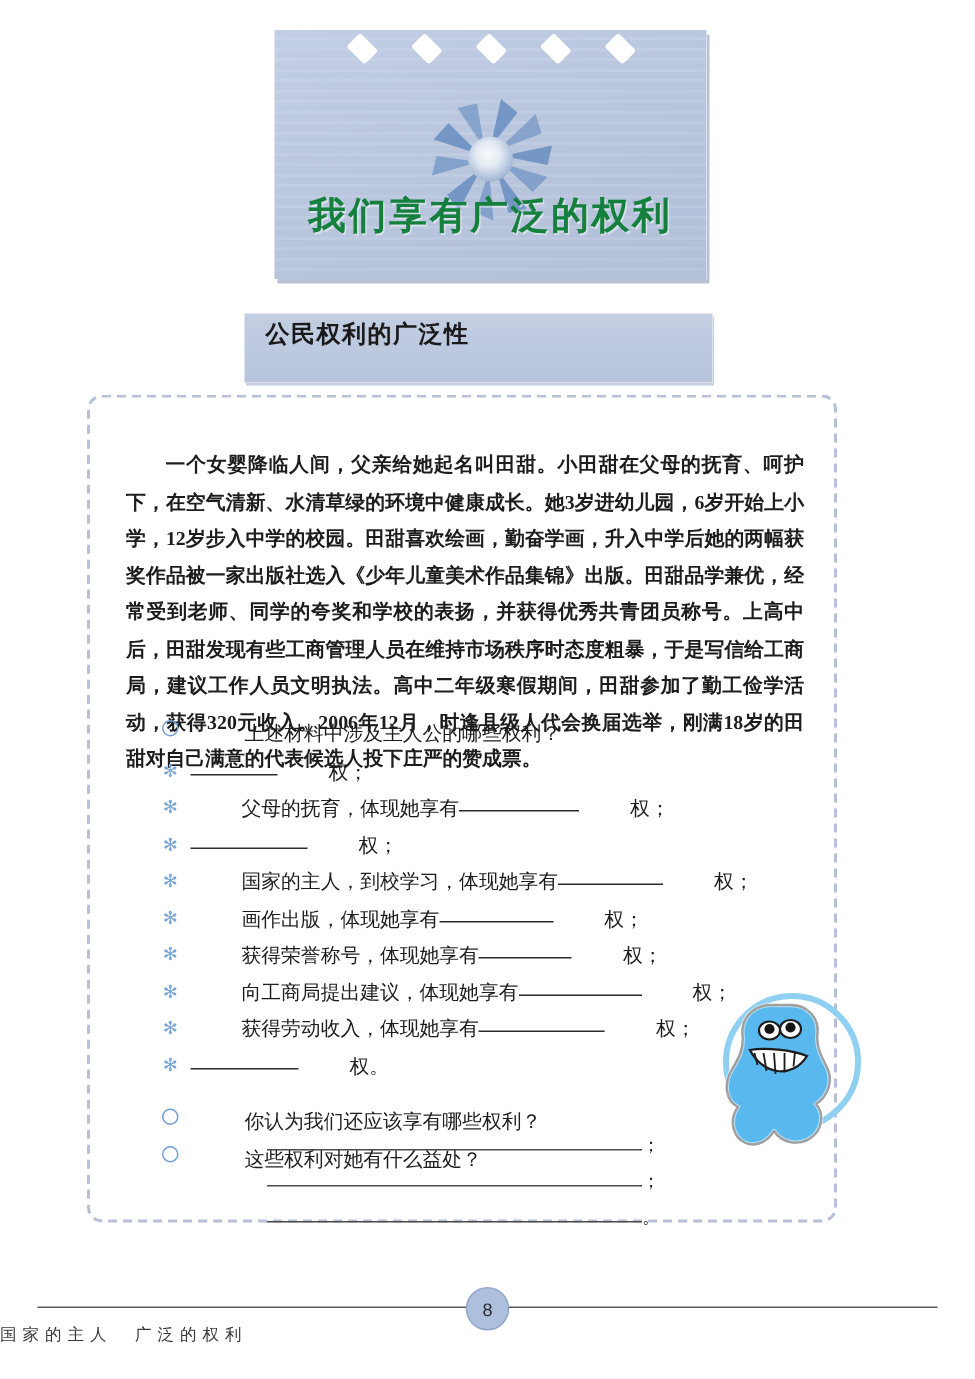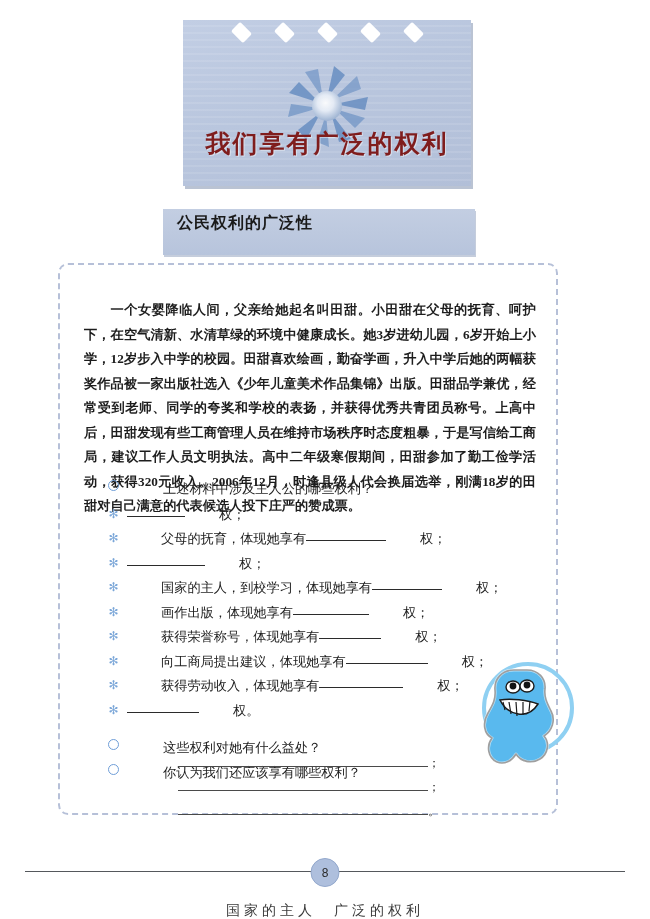--- a/index.html
+++ b/index.html
@@ -71,21 +71,21 @@
     height: 104px;
   }
   .banner-title {
     position: absolute;
     left: 0; right: 0;
     bottom: 26px;
     text-align: center;
     font-size: 25px;
     font-weight: bold;
     letter-spacing: 2px;
-    color: #7f1d1d;
+    color: #15803d;
     font-family: "Liberation Serif", "DejaVu Serif", serif;
     text-shadow: 1px 1px 0 rgba(255,255,255,0.45);
   }
 
   
   .sub-banner {
     position: absolute;
     left: 163px;
     top: 209px;
     width: 312px;
@@ -242,23 +242,23 @@
     color: #2a2a2a;
     font-size: 12px;
     font-family: "Liberation Sans", sans-serif;
     display: flex;
     align-items: center;
     justify-content: center;
   }
   .footer-caption {
     position: absolute;
     left: 0; right: 0;
-    top: 53px;
-    text-align: center;
-    font-size: 14px;
+    top: 33px;
+    text-align: left;
+    font-size: 11px;
     letter-spacing: 4px;
     color: #3a3a3a;
     font-family: "Liberation Serif", "DejaVu Serif", serif;
   }
 </style>
 </head>
 <body>
 
 <div class="header-banner">
   <div class="banner-paper"></div>
@@ -375,26 +375,26 @@
         <span class="blank" style="width:72px"></span>
         <span class="q-text">权。</span>
       </div>
 
     </div>
 
     <div class="spacer-gap"></div>
 
     <div class="q-row circle-row">
       <span class="bullet-circle"></span>
-      <span class="q-text">这些权利对她有什么益处？</span>
+      <span class="q-text">你认为我们还应该享有哪些权利？</span>
     </div>
 
     <div class="q-row circle-row">
       <span class="bullet-circle"></span>
-      <span class="q-text">你认为我们还应该享有哪些权利？</span>
+      <span class="q-text">这些权利对她有什么益处？</span>
     </div>
 
   </div>
 
   <div class="answer-lines">
     <div class="ans-line">
       <span class="ans-rule"></span>
       <span class="ans-mark">；</span>
     </div>
     <div class="ans-line">

